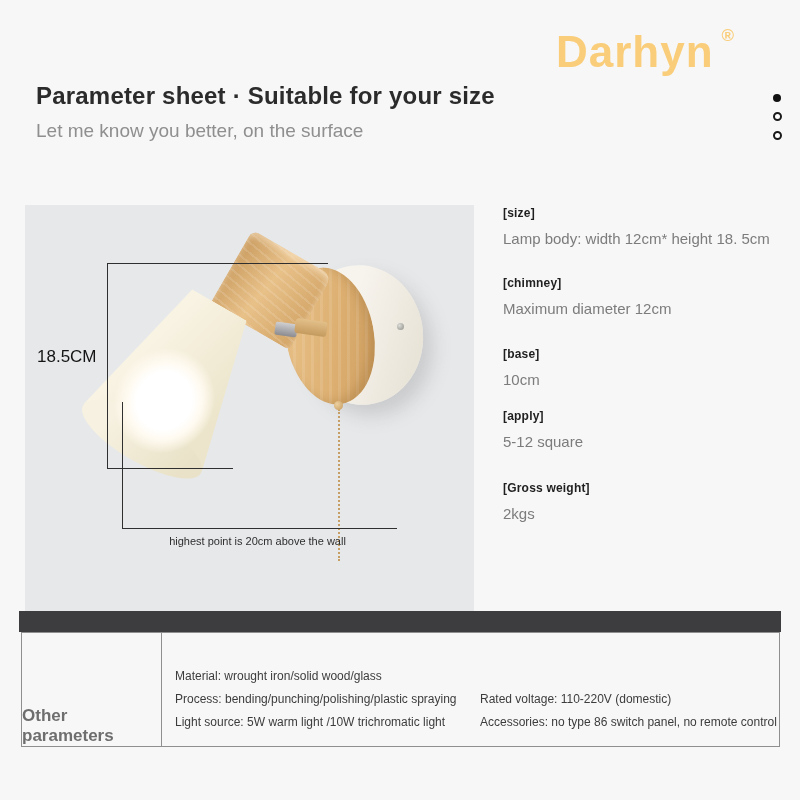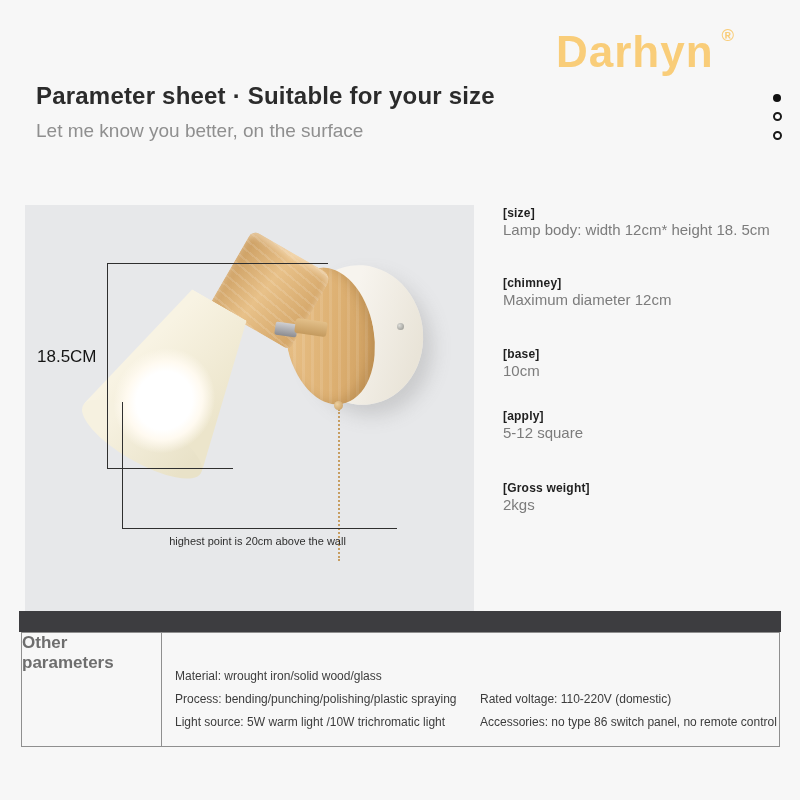--- a/index.html
+++ b/index.html
@@ -149,21 +149,21 @@
   .panel-caption {
     left: 80px; top: 330px; width: 305px;
     text-align: center;
     font-size: 11px; color: #2e2e2e; z-index: 7;
   }
 
   
   .specs { position: absolute; left: 503px; top: 0; width: 290px; }
   .spec { position: absolute; left: 0; width: 290px; }
   .spec-label { font-size: 12px; font-weight: bold; color: #1f1f1f; letter-spacing: 0.2px; }
-  .spec-value { font-size: 15px; color: #7c7c7c; margin-top: 1px; }
+  .spec-value { font-size: 15px; color: #7c7c7c; margin-top: 10px; }
   .spec-1 { top: 206px; }
   .spec-2 { top: 276px; }
   .spec-3 { top: 347px; }
   .spec-4 { top: 409px; }
   .spec-5 { top: 481px; }
 
   
   .dark-bar {
     position: absolute; left: 19px; top: 611px;
     width: 762px; height: 21px;
@@ -172,21 +172,21 @@
   .op-table {
     position: absolute; left: 21px; top: 632px;
     width: 759px; height: 115px;
     border: 1px solid #8f8f8f;
     background: #f7f7f7;
     display: flex;
   }
   .op-left {
     width: 140px; flex: 0 0 140px;
     border-right: 1px solid #8f8f8f;
-    display: flex; align-items: flex-start; justify-content: center;
+    display: flex; align-items: flex-end; justify-content: center;
   }
   .op-title { font-size: 17px; font-weight: bold; color: #6e6e6e; }
   .op-right { flex: 1; position: relative; font-size: 12px; color: #3c3c3c; }
   .op-col1 { position: absolute; left: 13px; top: 32px; line-height: 23px; white-space: nowrap; }
   .op-col2 { position: absolute; left: 318px; top: 55px; line-height: 23px; white-space: nowrap; }
 </style>
 </head>
 <body>
 
 <div class="page">

